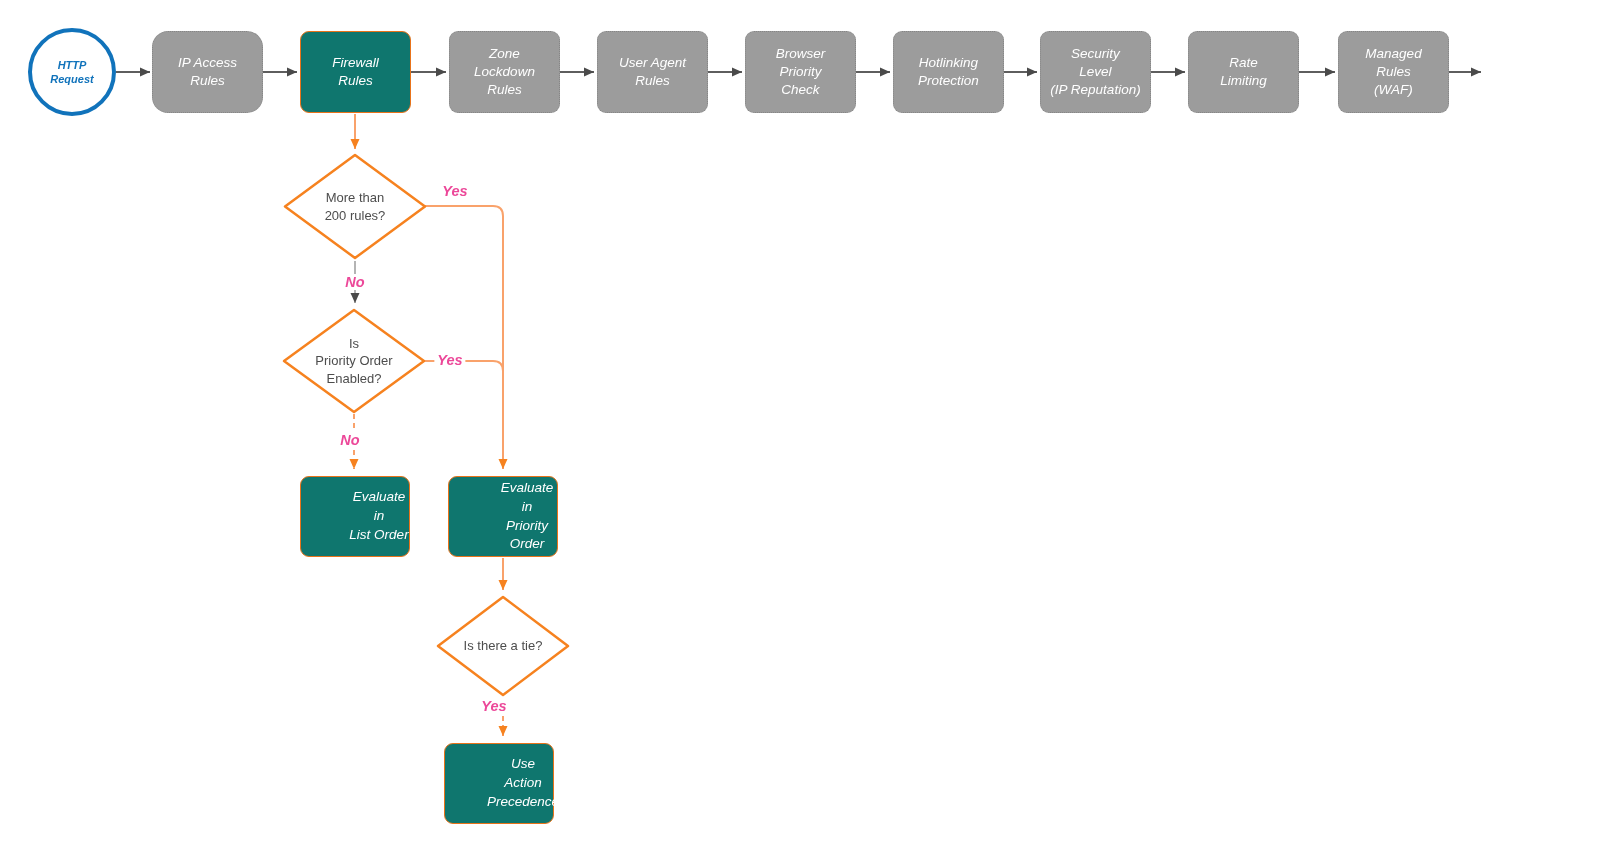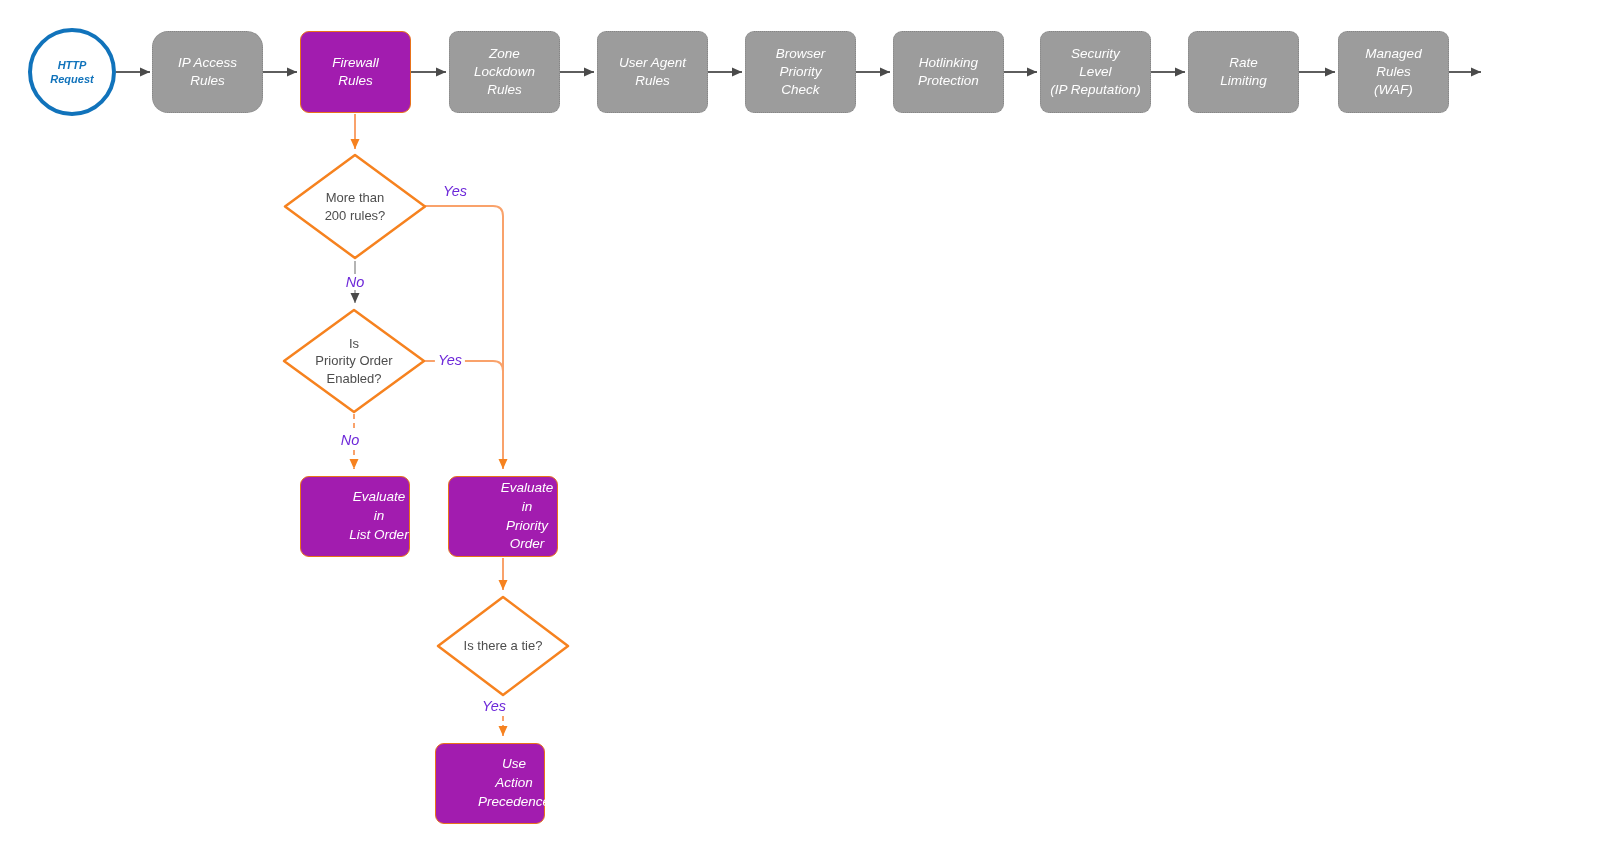--- a/index.html
+++ b/index.html
@@ -34,21 +34,21 @@
     line-height: 1.32;
     color: #ffffff;
     white-space: pre-line;
     box-sizing: border-box;
   }
   .pbox.gray {
     background: #9c9c9c;
     border: 1px dotted #868686;
   }
   .pbox.orange, .obox {
-    background: #a21caf;
+    background: #0f766e;
     border: 1px solid #e8731a;
   }
   .obox {
     width: 110px;
     height: 81px;
     border-radius: 9px;
     display: flex;
     align-items: center;
     justify-content: center;
     text-align: center;
@@ -98,23 +98,24 @@
     line-height: 1.35;
     color: #4d4d4d;
     white-space: pre-line;
   }
   .elabel {
     position: absolute;
     z-index: 3;
     transform: translate(-50%, -50%);
     font-style: italic;
     font-size: 14.5px;
-    color: #6d28d9;
+    color: #ec4899;
     background: #ffffff;
     padding: 0 3px;
+    font-weight: bold;
   }
 </style>
 </head>
 <body>
 
 <div class="canvas">
 
   <svg id="connectors" width="1600" height="858">
     <defs>
       <marker id="ah-gray" markerUnits="userSpaceOnUse" markerWidth="12" markerHeight="12" refX="10" refY="6" orient="auto">
@@ -203,21 +204,21 @@
   </div>
 
   <div class="node obox" style="left:300px; top:476px;">Evaluate
 in
 List Order</div>
 
   <div class="node obox" style="left:448px; top:476px;">Evaluate
 in
 Priority Order</div>
 
-  <div class="node obox" style="left:435px; top:743px;">Use
+  <div class="node obox" style="left:444px; top:743px;">Use
 Action
 Precedence</div>
 
   <div class="elabel" style="left:455px; top:191px;">Yes</div>
   <div class="elabel" style="left:355px; top:282px;">No</div>
   <div class="elabel" style="left:450px; top:360px;">Yes</div>
   <div class="elabel" style="left:350px; top:440px;">No</div>
   <div class="elabel" style="left:494px; top:706px;">Yes</div>
 
 </div>

